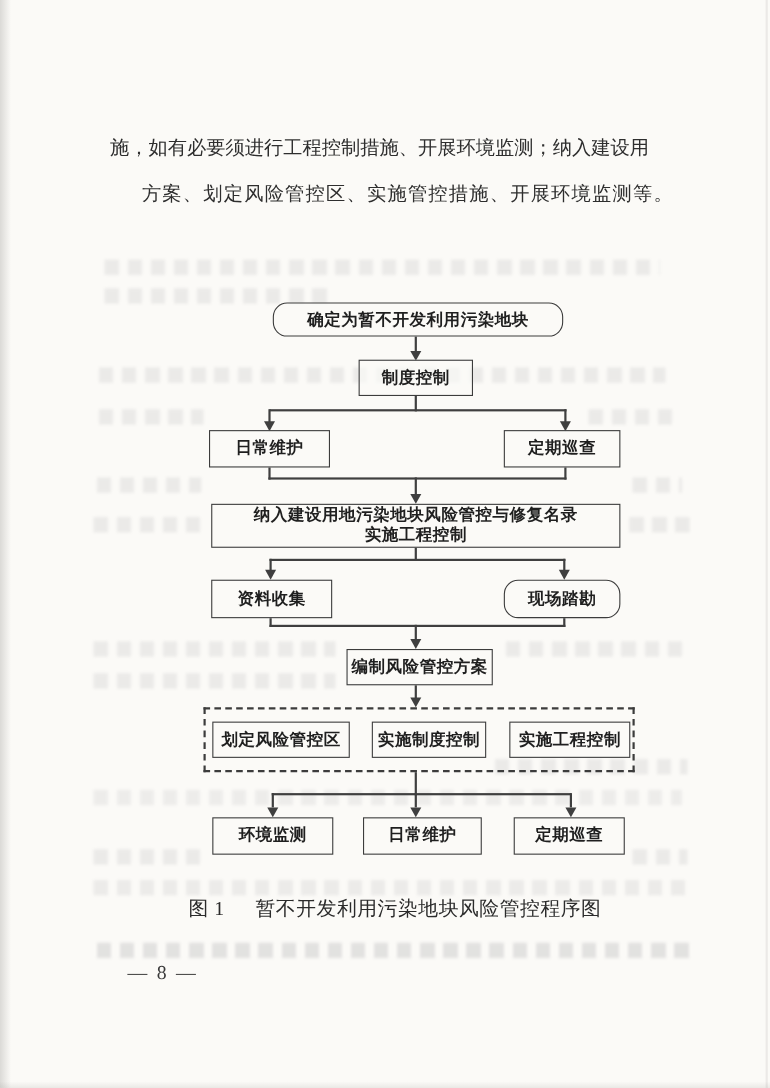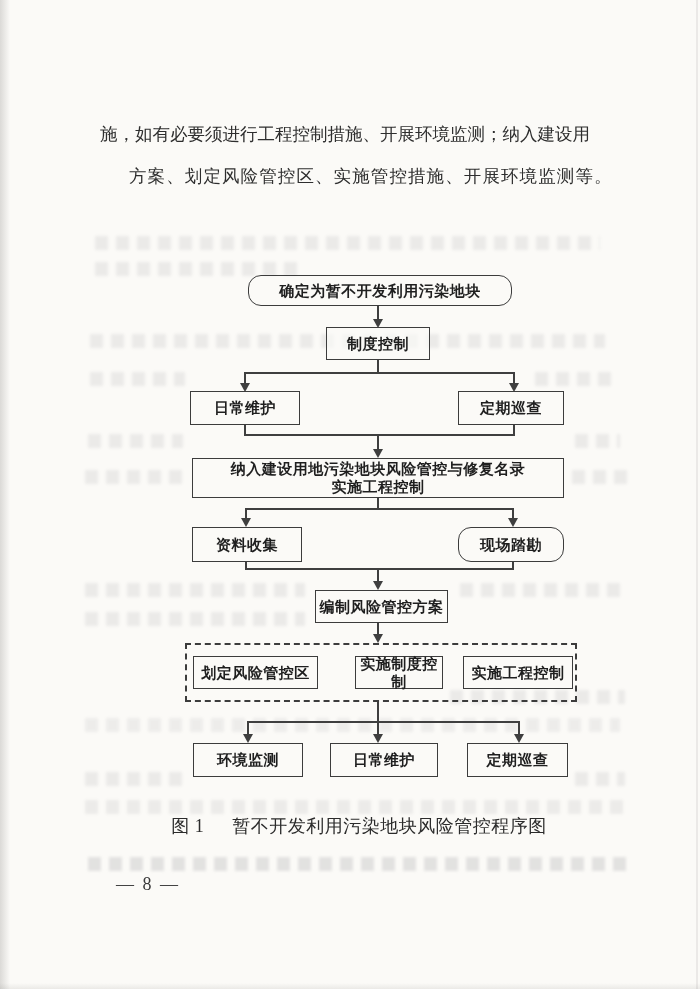--- a/index.html
+++ b/index.html
@@ -118,21 +118,21 @@
     <div class="vline" style="left:377px;top:568px;height:15px;"></div>
     <div class="arrow" style="left:373px;top:581px;"></div>
 
     <div class="fbox" style="left:315px;top:590px;width:133px;height:33px;">编制风险管控方案</div>
 
     <div class="vline" style="left:377px;top:623px;height:13px;"></div>
     <div class="arrow" style="left:373px;top:634px;"></div>
 
     <div class="dashed" style="left:185px;top:643px;width:392px;height:59px;"></div>
     <div class="fbox" style="left:193px;top:656px;width:125px;height:33px;">划定风险管控区</div>
-    <div class="fbox" style="left:338px;top:656px;width:88px;height:33px;margin-left:17px;">实施制度控制</div>
+    <div class="fbox" style="left:338px;top:656px;width:104px;height:33px;">实施制度控制</div>
     <div class="fbox" style="left:463px;top:656px;width:110px;height:33px;">实施工程控制</div>
 
     <div class="vline" style="left:377px;top:702px;height:21px;"></div>
     <div class="hline" style="left:247px;top:721px;width:272px;"></div>
     <div class="vline" style="left:247px;top:721px;height:13px;"></div>
     <div class="arrow" style="left:243px;top:734px;"></div>
     <div class="vline" style="left:377px;top:721px;height:13px;"></div>
     <div class="arrow" style="left:373px;top:734px;"></div>
     <div class="vline" style="left:518px;top:721px;height:13px;"></div>
     <div class="arrow" style="left:514px;top:734px;"></div>

